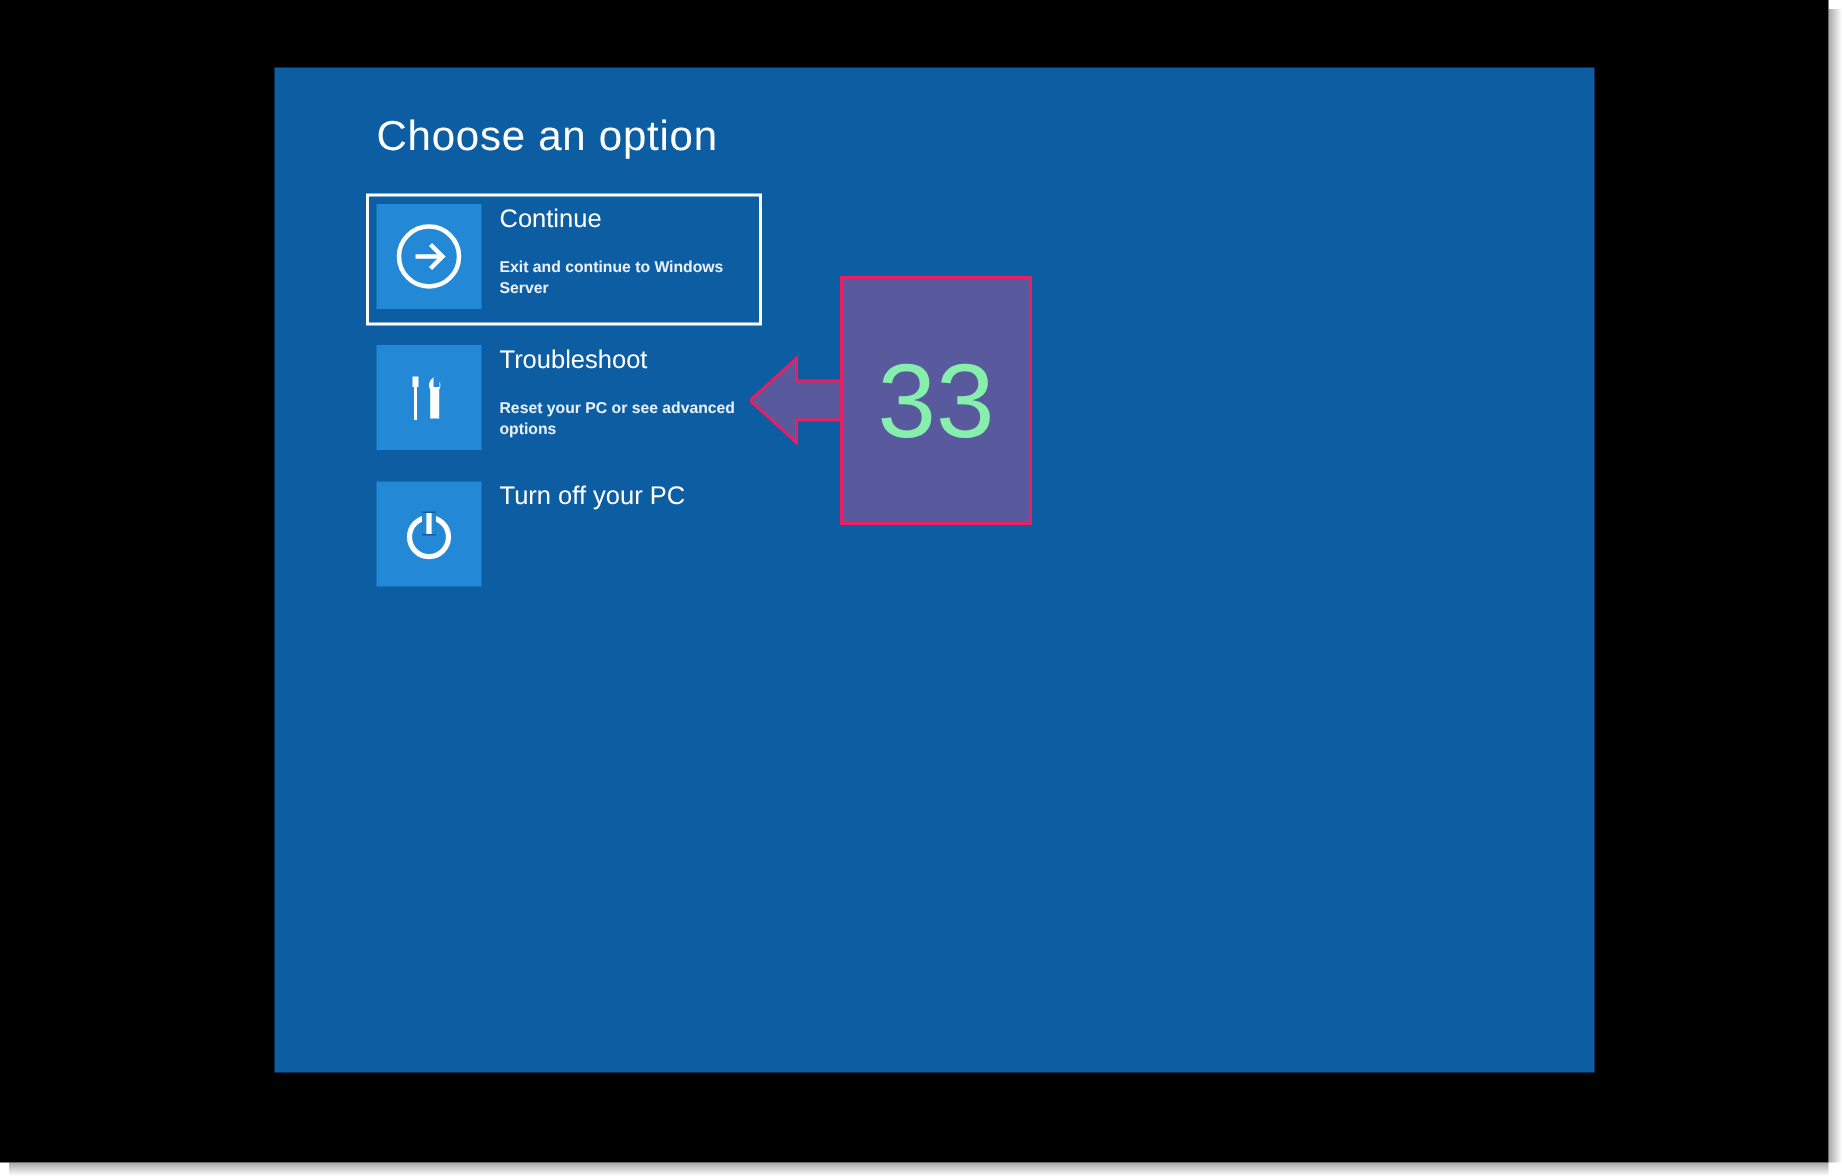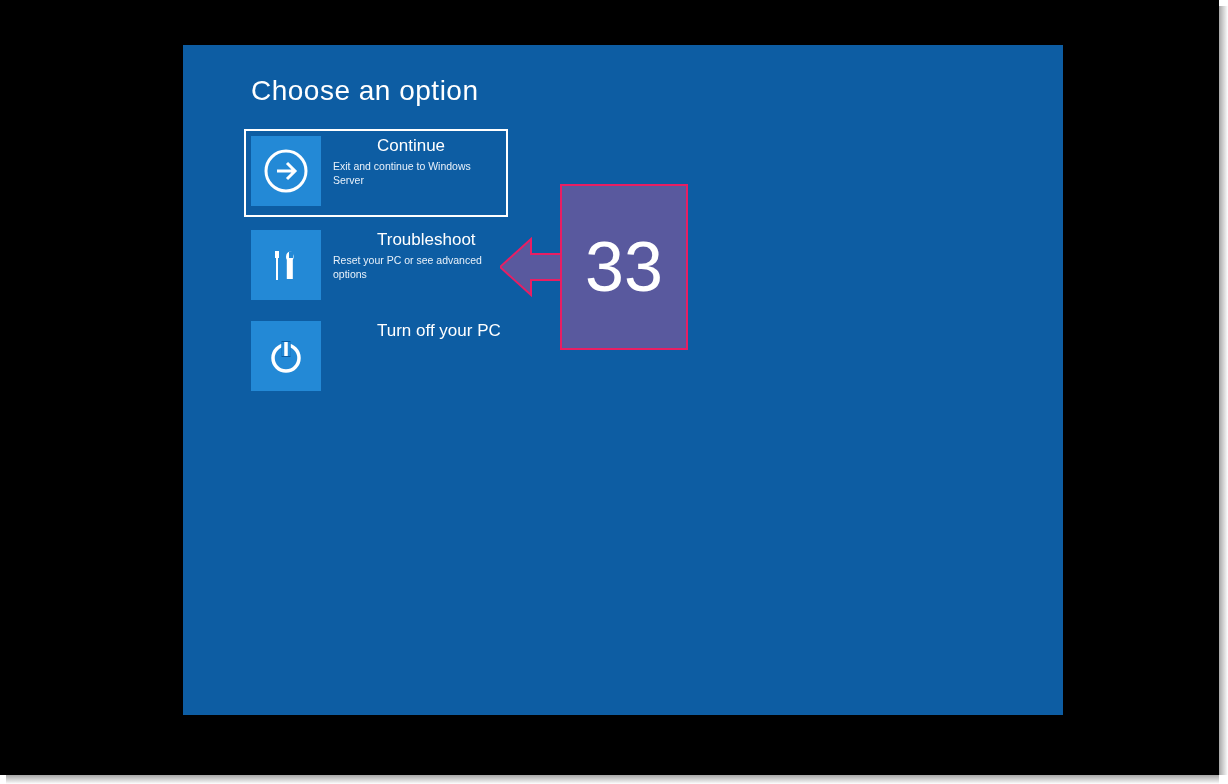--- a/index.html
+++ b/index.html
@@ -99,26 +99,25 @@
     }
     .tile-text {
       margin-left: 12px;
       color: #ffffff;
       padding-top: 0px;
     }
     .tile-title {
       font-size: 17px;
       font-weight: 400;
       line-height: 1.2;
-      margin-left: 44px;
     }
     .tile-desc {
       font-size: 10.5px;
-      font-weight: 400;
-      margin-top: 4px;
+      font-weight: 700;
+      margin-top: 16px;
       color: #e8f1fa;
       line-height: 1.3;
     }
     .callout-arrow {
       position: absolute;
       top: 139px;
       left: 317px;
       width: 190px;
       height: 168px;
       pointer-events: none;
@@ -129,21 +128,21 @@
       left: 60px;
       width: 128px;
       height: 166px;
       border: 2px solid #e91e63;
       background: rgba(103, 88, 158, 0.85);
       display: flex;
       align-items: center;
       justify-content: center;
     }
     .callout-number {
-      color: #ffffff;
+      color: #86efac;
       font-size: 70px;
       font-weight: 400;
       font-family: "Segoe UI", Arial, sans-serif;
     }
     .callout-pointer {
       position: absolute;
       top: 52px;
       left: 0;
       width: 62px;
       height: 62px;

